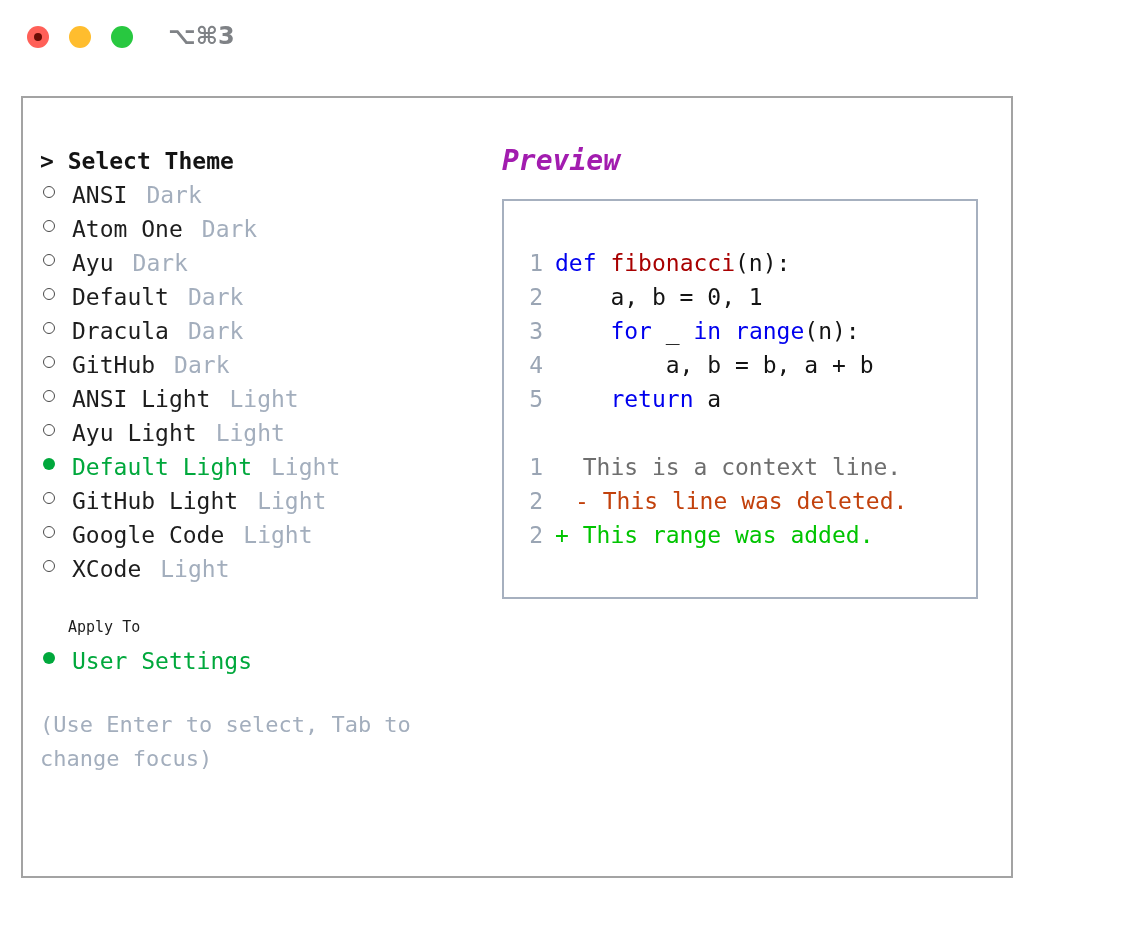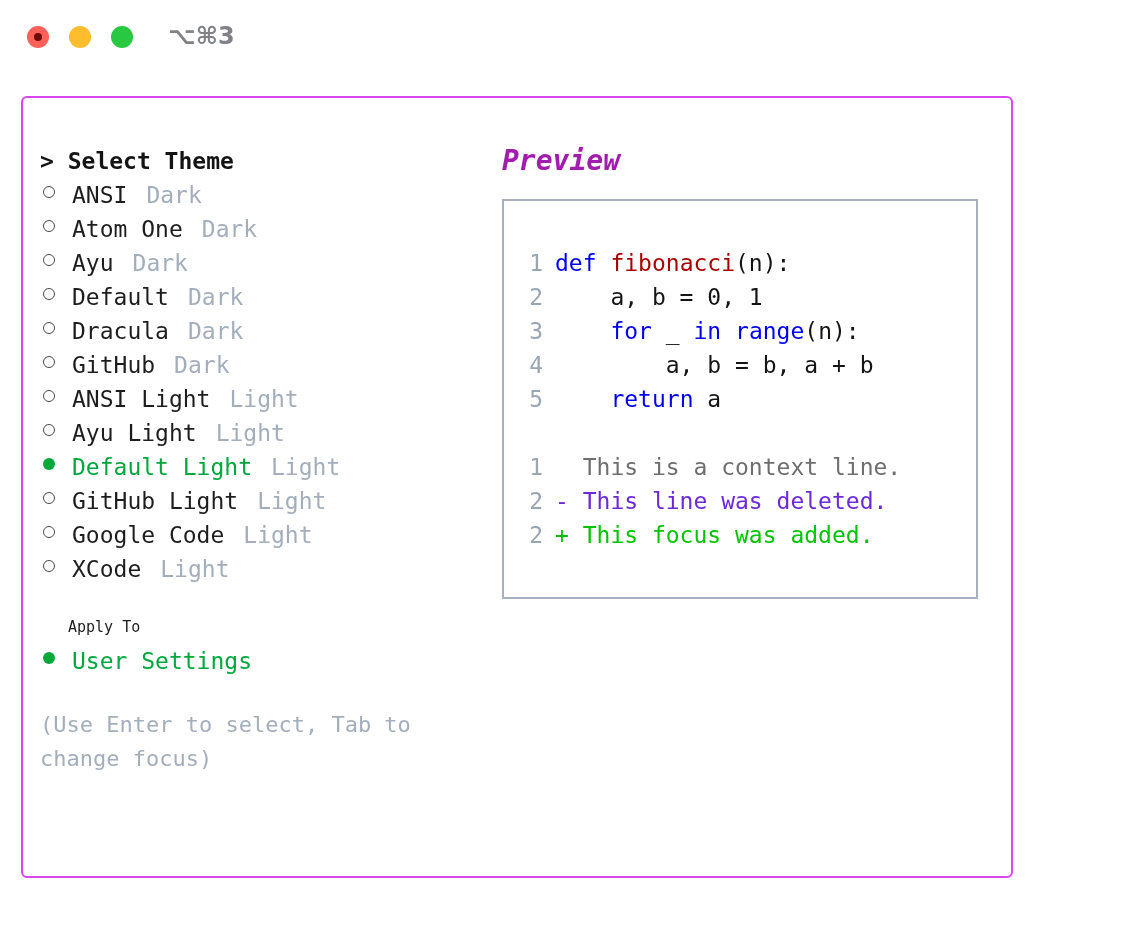--- a/index.html
+++ b/index.html
@@ -74,22 +74,22 @@
     white-space: pre;
   }
 
   
   .panel {
     position: absolute;
     left: 21px;
     top: 96px;
     width: 992px;
     height: 782px;
-    border: 2px solid #d946ef;
-    border-radius: 6px;
+    border: 2px solid #a3a3a3;
+    border-radius: 0;
     box-sizing: border-box;
     background: #ffffff;
   }
 
   .panel-inner {
     position: relative;
     width: 100%;
     height: 100%;
   }
 
@@ -219,21 +219,21 @@
     padding-right: 12px;
   }
   .code-txt { white-space: pre; }
 
   .blank-line { height: 34px; }
 
   .tok-kw   { color: #0000ee; margin-top: 16px; }
   .tok-fn   { color: #a80000; }
   .tok-plain{ color: #141414; }
   .tok-ctx  { color: #6e6e6e; }
-  .tok-del  { color: #6d28d9; }
+  .tok-del  { color: #c2410c; margin-left: 20px; }
   .tok-add  { color: #00c400; }
 </style>
 </head>
 <body>
 
 <div class="window">
 
   <div class="titlebar">
     <div class="traffic">
       <span class="dot red"></span>
@@ -285,21 +285,21 @@
                 <div class="code-line"><span class="ln">1</span><span class="code-txt"><span class="tok-kw">def </span><span class="tok-fn">fibonacci</span><span class="tok-plain">(n):</span></span></div>
                 <div class="code-line"><span class="ln">2</span><span class="code-txt"><span class="tok-plain">    a, b = 0, 1</span></span></div>
                 <div class="code-line"><span class="ln">3</span><span class="code-txt"><span class="tok-plain">    </span><span class="tok-kw">for</span><span class="tok-plain"> _ </span><span class="tok-kw">in</span><span class="tok-plain"> </span><span class="tok-kw">range</span><span class="tok-plain">(n):</span></span></div>
                 <div class="code-line"><span class="ln">4</span><span class="code-txt"><span class="tok-plain">        a, b = b, a + b</span></span></div>
                 <div class="code-line"><span class="ln">5</span><span class="code-txt"><span class="tok-plain">    </span><span class="tok-kw">return</span><span class="tok-plain"> a</span></span></div>
               </div>
             <div class="blank-line"></div>
             <div id="diff-lines">
                 <div class="code-line"><span class="ln">1</span><span class="code-txt tok-ctx">  This is a context line.</span></div>
                 <div class="code-line"><span class="ln">2</span><span class="code-txt tok-del">- This line was deleted.</span></div>
-                <div class="code-line"><span class="ln">2</span><span class="code-txt tok-add">+ This focus was added.</span></div>
+                <div class="code-line"><span class="ln">2</span><span class="code-txt tok-add">+ This range was added.</span></div>
               </div>
           </div>
         </div>
       </div>
 
     </div>
   </div>
 </div>
 
 </body></html>

